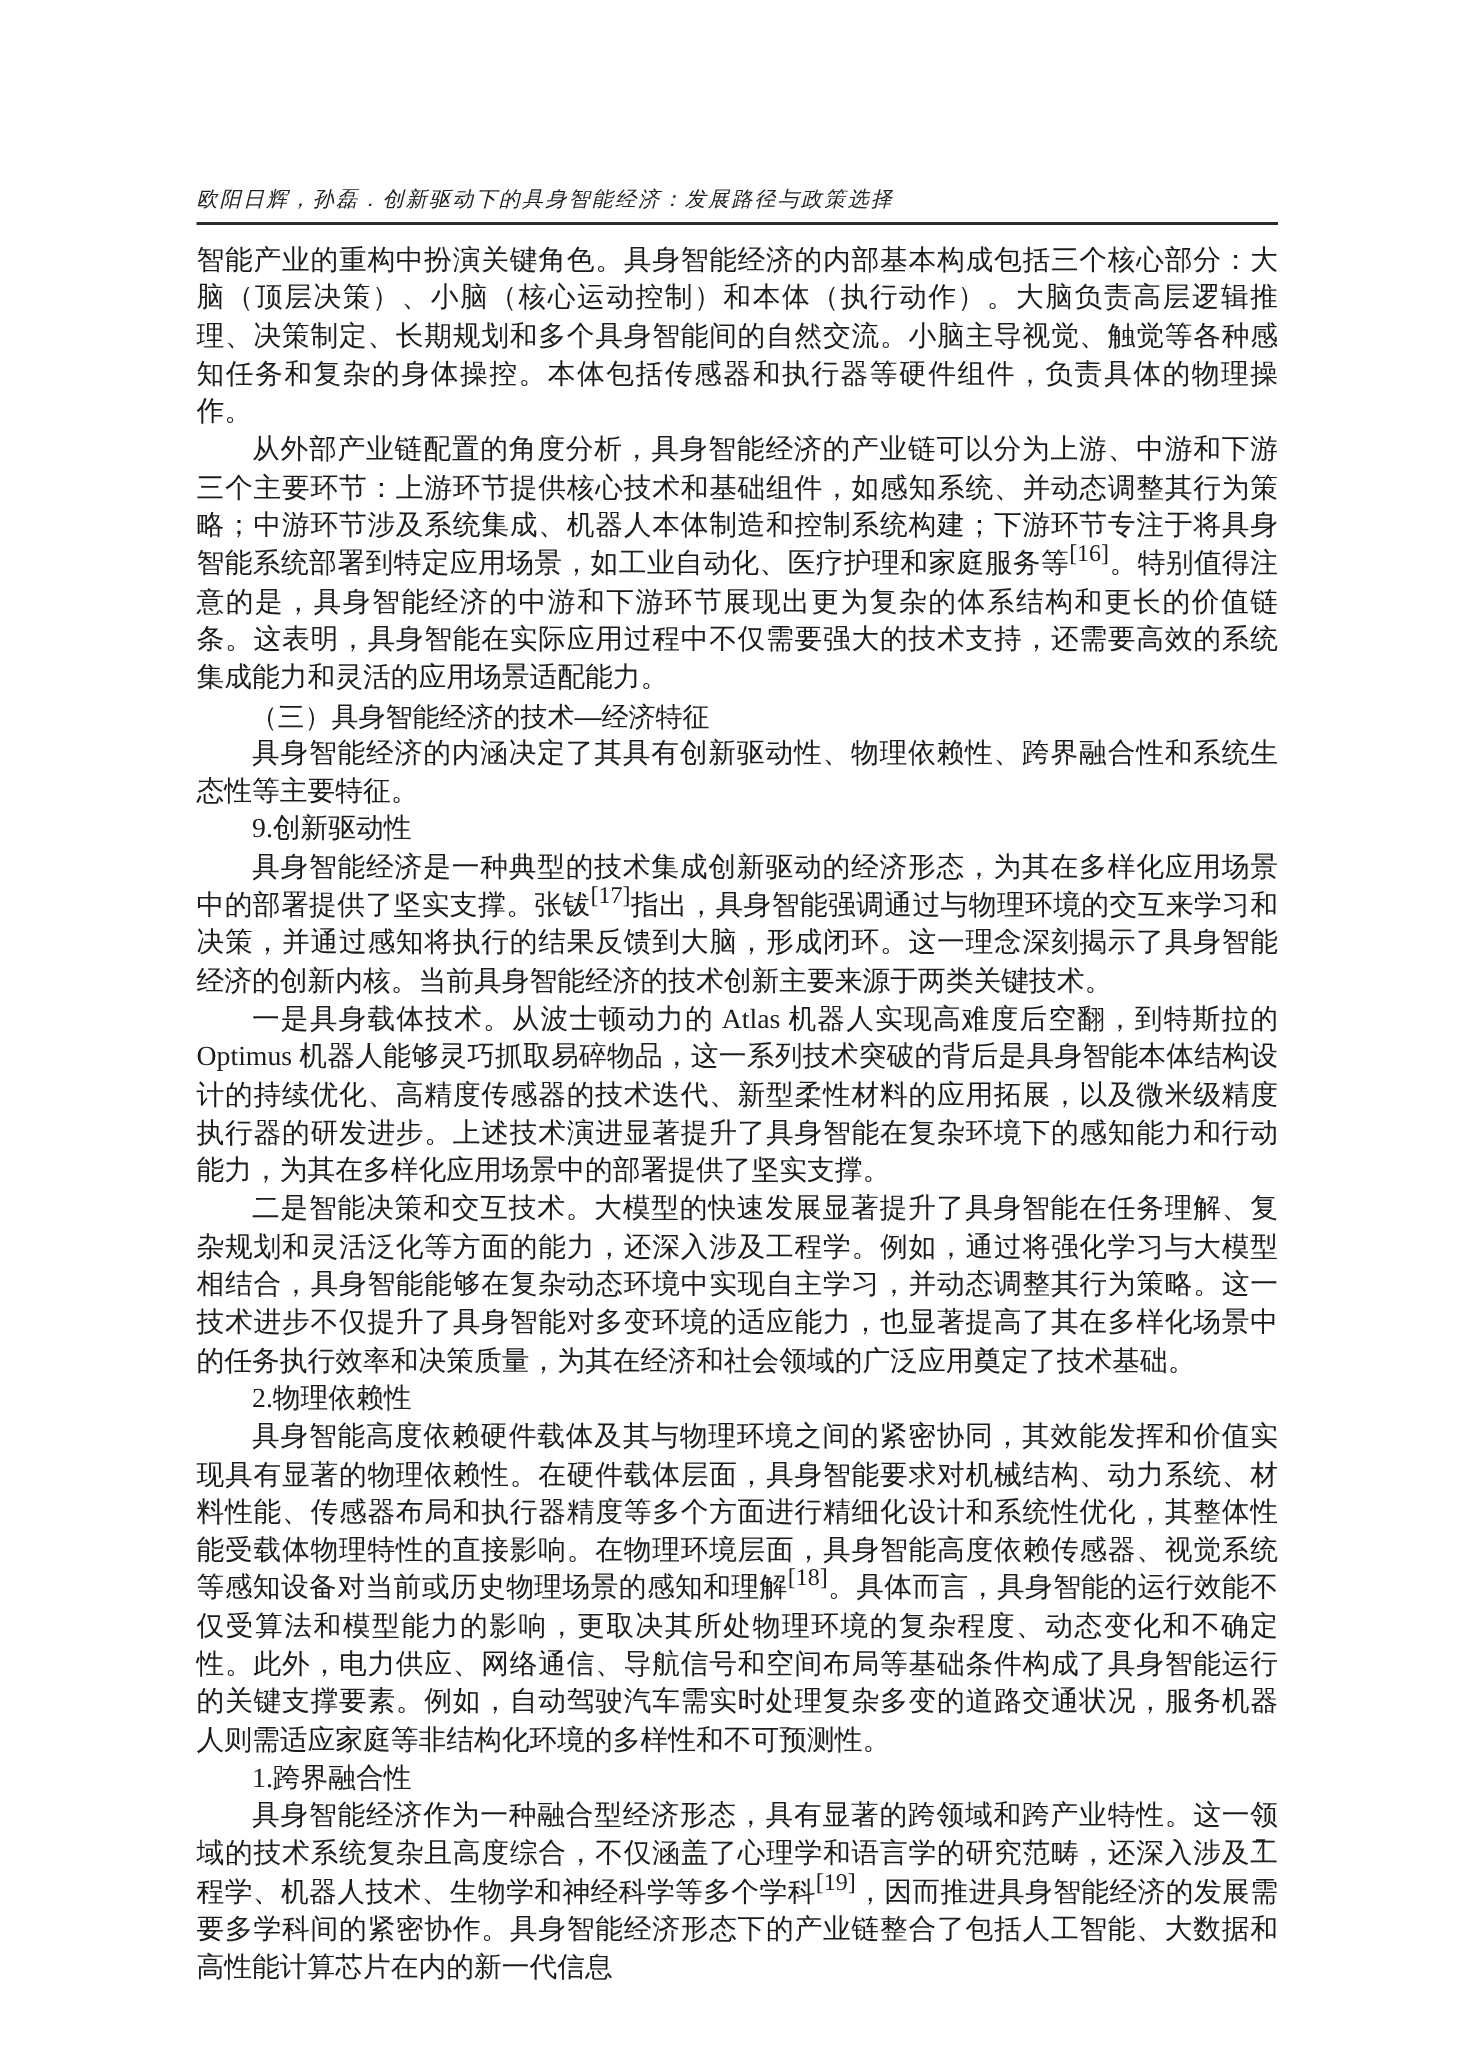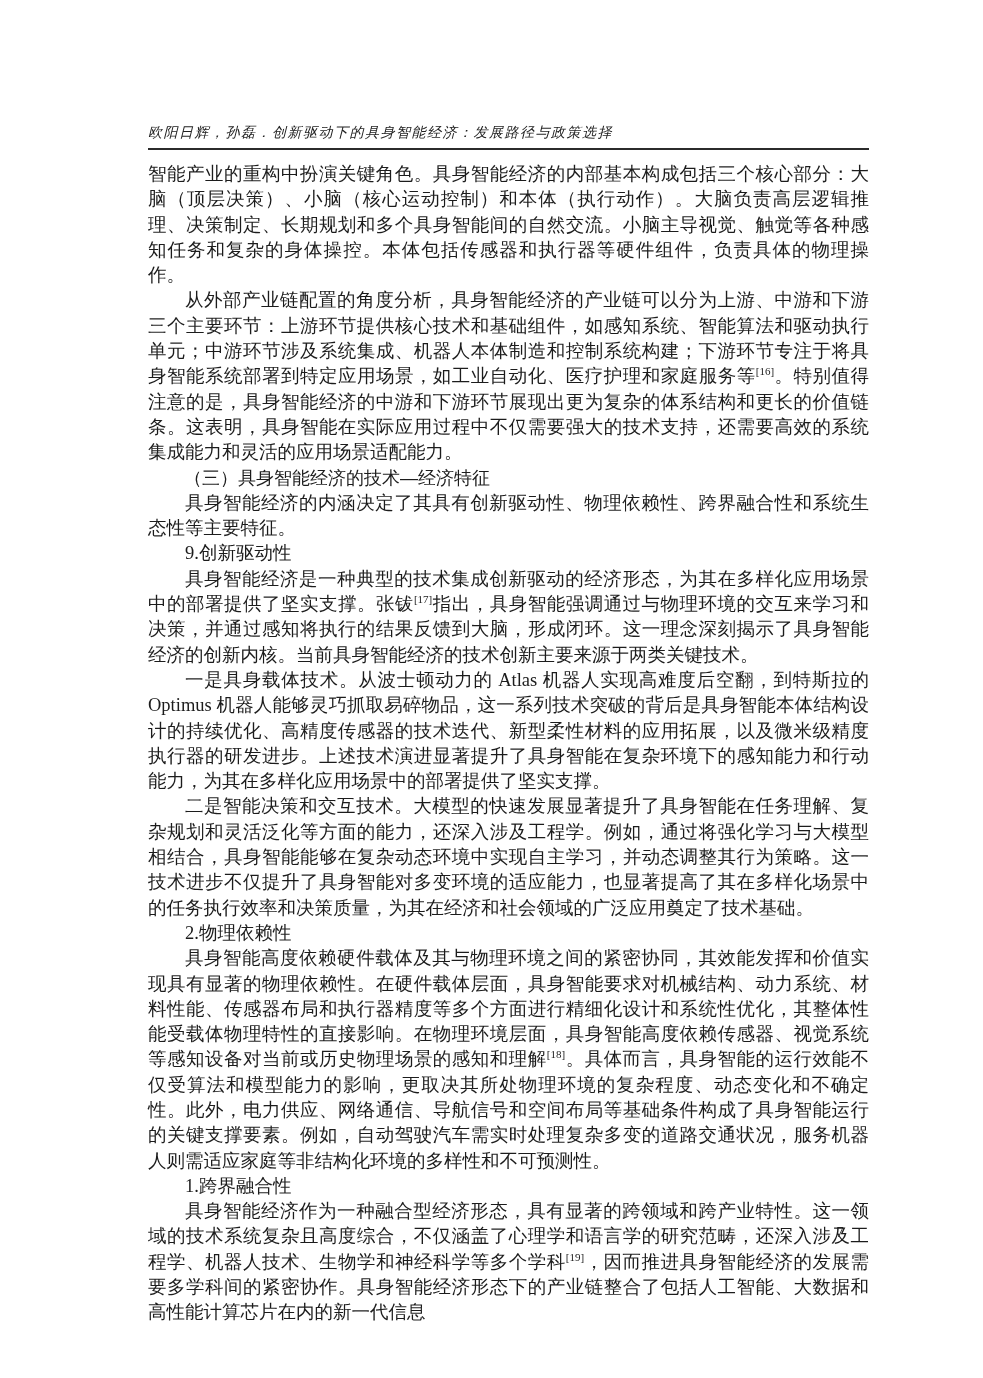--- a/index.html
+++ b/index.html
@@ -10,21 +10,21 @@
     width: 983px;
     height: 1378px;
     position: relative;
     background: #ffffff;
     font-family: "Liberation Serif", "DejaVu Serif", serif;
     color: #1c1c1c;
     overflow: hidden;
   }
   .content {
     position: absolute;
-    left: 148px;
+    left: 131px;
     top: 124px;
     width: 721px;
   }
   .running-head {
     font-size: 14px;
     font-style: italic;
     letter-spacing: 1.5px;
     color: #222;
     padding-bottom: 6px;
     border-bottom: 2px solid #2b2b2b;
@@ -43,21 +43,21 @@
   }
   .body-text p.noindent {
     text-indent: 0;
   }
   .sec-head {
     font-weight: 400;
     font-family: "Liberation Sans", "DejaVu Sans", sans-serif;
     font-size: 18px;
   }
   sup.ref {
-    font-size: 11px;
+    font-size: 16px;
     line-height: 0;
     vertical-align: super;
     letter-spacing: 0;
   }
   .page-number {
     position: absolute;
     left: 800px;
     top: 1224px;
     width: 80px;
     text-align: center;
@@ -69,21 +69,21 @@
 <body>
 
 <div class="content">
 
   <div class="running-head">欧阳日辉，孙磊．创新驱动下的具身智能经济：发展路径与政策选择</div>
 
   <div class="body-text">
 
     <p class="noindent">智能产业的重构中扮演关键角色。具身智能经济的内部基本构成包括三个核心部分：大脑（顶层决策）、小脑（核心运动控制）和本体（执行动作）。大脑负责高层逻辑推理、决策制定、长期规划和多个具身智能间的自然交流。小脑主导视觉、触觉等各种感知任务和复杂的身体操控。本体包括传感器和执行器等硬件组件，负责具体的物理操作。</p>
 
-    <p><span>从外部产业链配置的角度分析，具身智能经济的产业链可以分为上游、中游和下游三个主要环节：上游环节提供核心技术和基础组件，如感知系统、智能算法和驱动执行单元；中游环节涉及系统集成、机器人本体制造和控制系统构建；下游环节专注于将具身智能系统部署到特定应用场景，如工业自动化、医疗护理和家庭服务等</span><sup class="ref">[16]</sup><span>。特别值得注意的是，具身智能经济的中游和下游环节展现出更为复杂的体系结构和更长的价值链条。这表明，具身智能在实际应用过程中不仅需要强大的技术支持，还需要高效的系统集成能力和灵活的应用场景适配能力。</span></p>
+    <p><span>从外部产业链配置的角度分析，具身智能经济的产业链可以分为上游、中游和下游三个主要环节：上游环节提供核心技术和基础组件，如感知系统、并动态调整其行为策略；中游环节涉及系统集成、机器人本体制造和控制系统构建；下游环节专注于将具身智能系统部署到特定应用场景，如工业自动化、医疗护理和家庭服务等</span><sup class="ref">[16]</sup><span>。特别值得注意的是，具身智能经济的中游和下游环节展现出更为复杂的体系结构和更长的价值链条。这表明，具身智能在实际应用过程中不仅需要强大的技术支持，还需要高效的系统集成能力和灵活的应用场景适配能力。</span></p>
 
     <p class="sec-head">（三）具身智能经济的技术—经济特征</p>
 
     <p>具身智能经济的内涵决定了其具有创新驱动性、物理依赖性、跨界融合性和系统生态性等主要特征。</p>
 
     <p>9.创新驱动性</p>
 
     <p><span>具身智能经济是一种典型的技术集成创新驱动的经济形态，为其在多样化应用场景中的部署提供了坚实支撑。张钹</span><sup class="ref">[17]</sup><span>指出，具身智能强调通过与物理环境的交互来学习和决策，并通过感知将执行的结果反馈到大脑，形成闭环。这一理念深刻揭示了具身智能经济的创新内核。当前具身智能经济的技术创新主要来源于两类关键技术。</span></p>
 
     <p>一是具身载体技术。从波士顿动力的 Atlas 机器人实现高难度后空翻，到特斯拉的 Optimus 机器人能够灵巧抓取易碎物品，这一系列技术突破的背后是具身智能本体结构设计的持续优化、高精度传感器的技术迭代、新型柔性材料的应用拓展，以及微米级精度执行器的研发进步。上述技术演进显著提升了具身智能在复杂环境下的感知能力和行动能力，为其在多样化应用场景中的部署提供了坚实支撑。</p>

